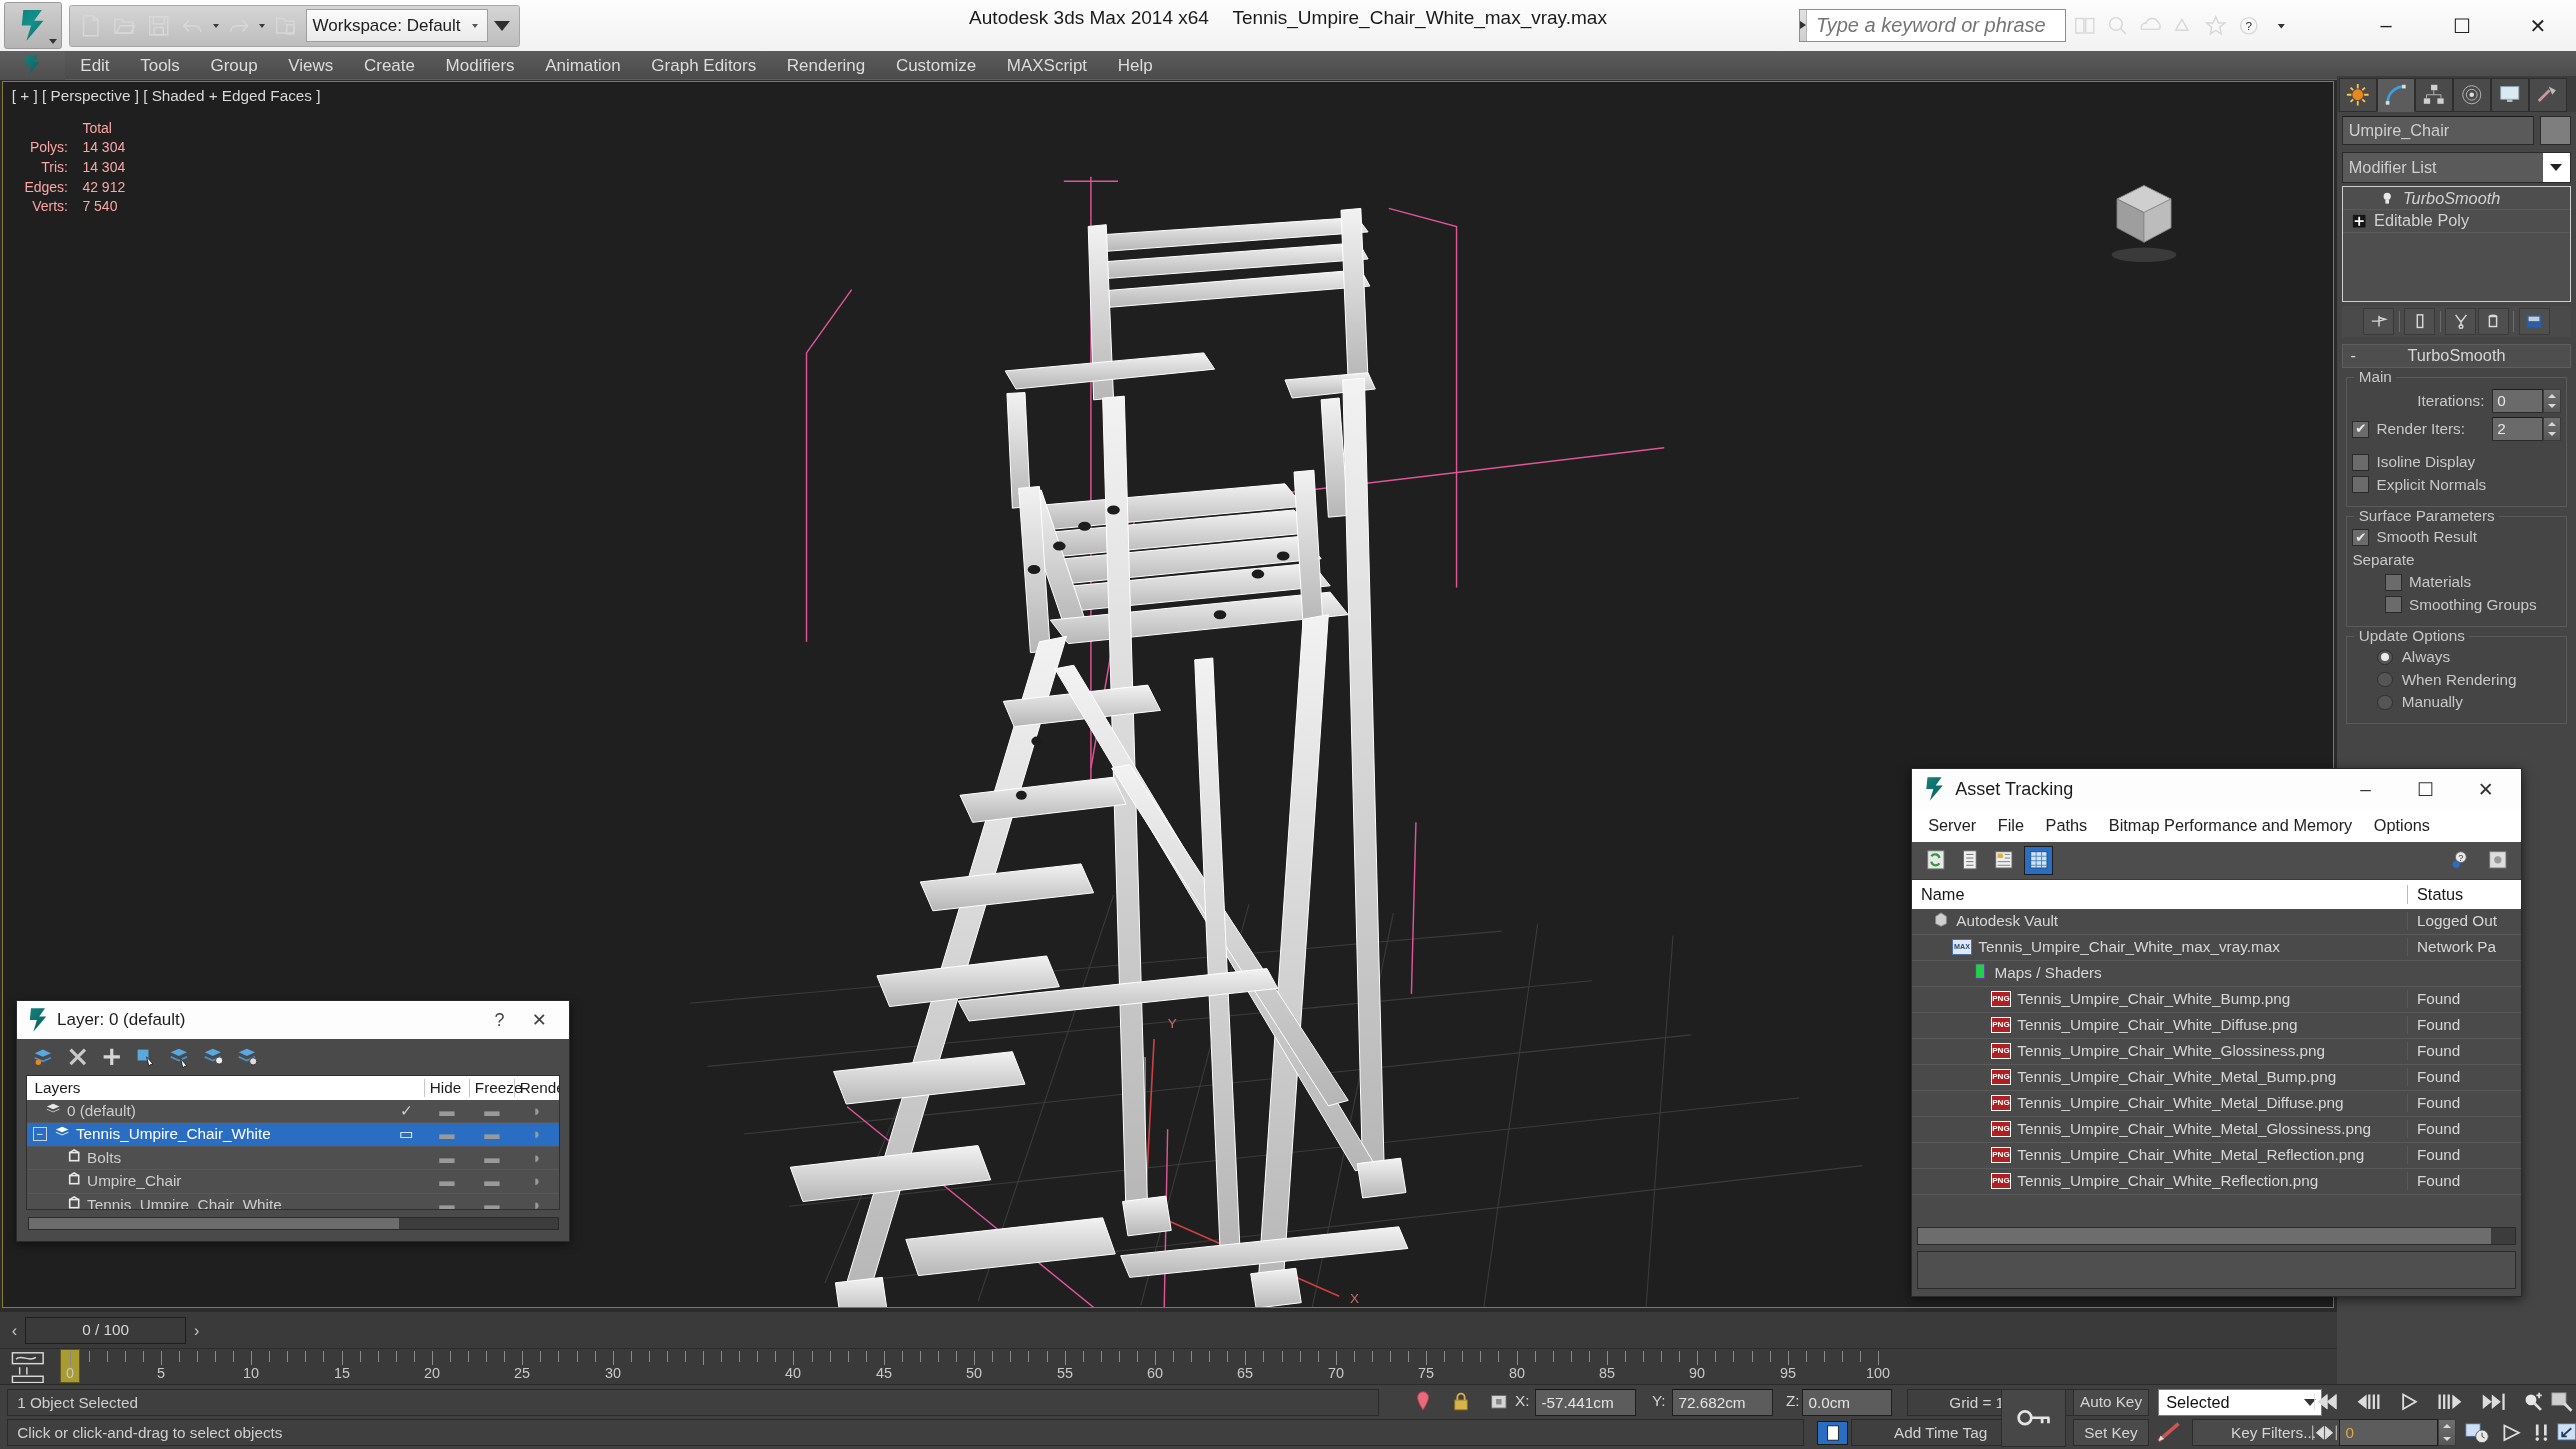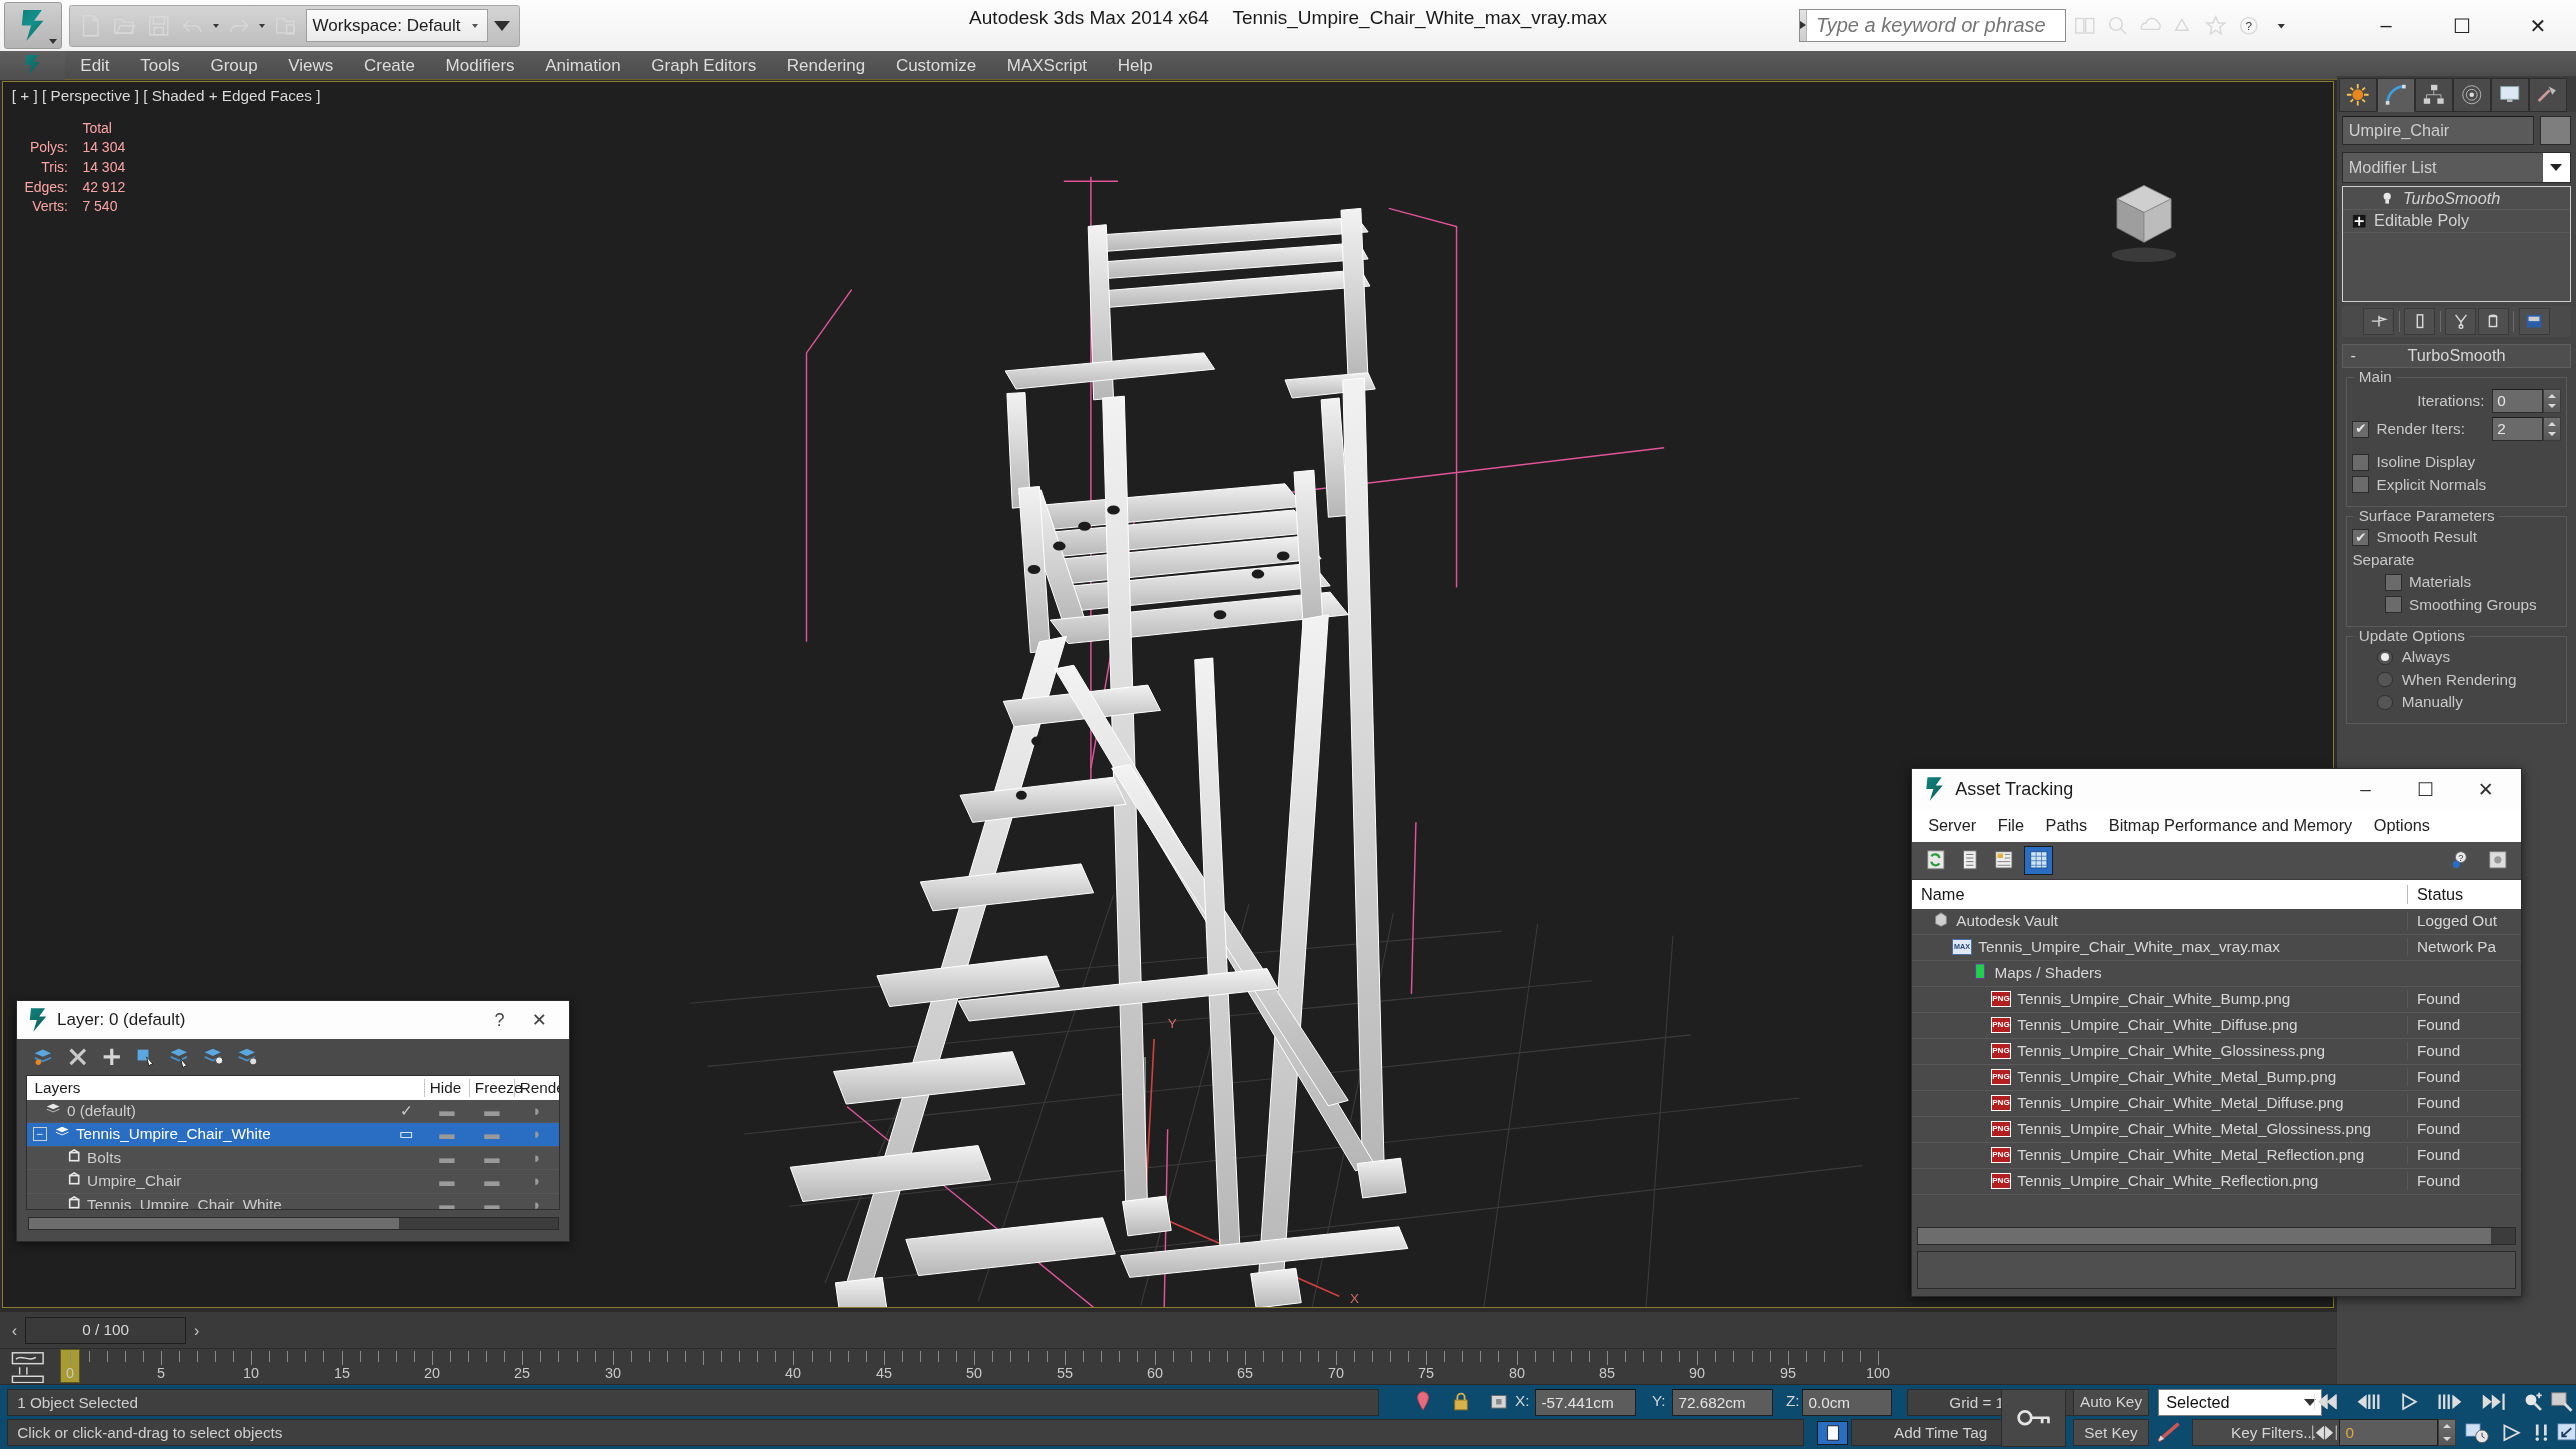--- a/index.html
+++ b/index.html
@@ -196,21 +196,21 @@
   #framebox .fld { flex:1; height:27px; background:#3a3a3a; border:0.9px solid #1e1e1e;
      color:#d7d7d7; font-size:15.3px; display:flex; align-items:center; justify-content:center; }
   #tbticks { position:absolute; left:0; top:36px; width:2337px; height:36px; background:#3a3a3a;
      border-top:0.9px solid #2c2c2c; }
   #tbkeyico { position:absolute; left:7.2px; top:1.8px; width:56px; height:32.5px; }
   .tick { position:absolute; top:1.8px; width:0.9px; background:#8a8a8a; }
   .tlabel { position:absolute; top:16.3px; font-size:14.4px; color:#c9c9c9; transform:translateX(-50%); }
   #slider { position:absolute; top:0; width:20px; height:34px; background:#a79b32; border:0.9px solid #5e5720; }
 
   
-  #status { position:absolute; left:0; top:1384px; width:2576px; height:65px; background:#0c4a6e;
+  #status { position:absolute; left:0; top:1384px; width:2576px; height:65px; background:#404040;
      border-top:0.9px solid #2a2a2a; }
   #selbox { position:absolute; left:7.2px; top:3.6px; width:1372px; height:27px; background:#3f3f3f;
      border:0.9px solid #2a2a2a; color:#cfcfcf; font-size:15.3px; padding-left:9px; line-height:25px; }
   #promptbox { position:absolute; left:7.2px; top:34px; width:1797px; height:27px; background:#3f3f3f;
      border:0.9px solid #2a2a2a; color:#cfcfcf; font-size:15.3px; padding-left:9px; line-height:25px; }
   .coordfield { height:27px; background:#5c5c5c; border:0.9px solid #1f1f1f; border-top-color:#141414;
      color:#e3e3e3; font-size:15.3px; padding-left:5.4px; line-height:25px; }
   #gridlbl { position:absolute; left:1860px; top:3.6px; width:181px; height:27px; background:#3f3f3f;
      border:0.9px solid #2a2a2a; color:#d2d2d2; font-size:15.3px; text-align:center; line-height:25px; }
   #addtimetag { position:absolute; left:1815px; top:34px; width:226px; height:27px; background:#3f3f3f;

